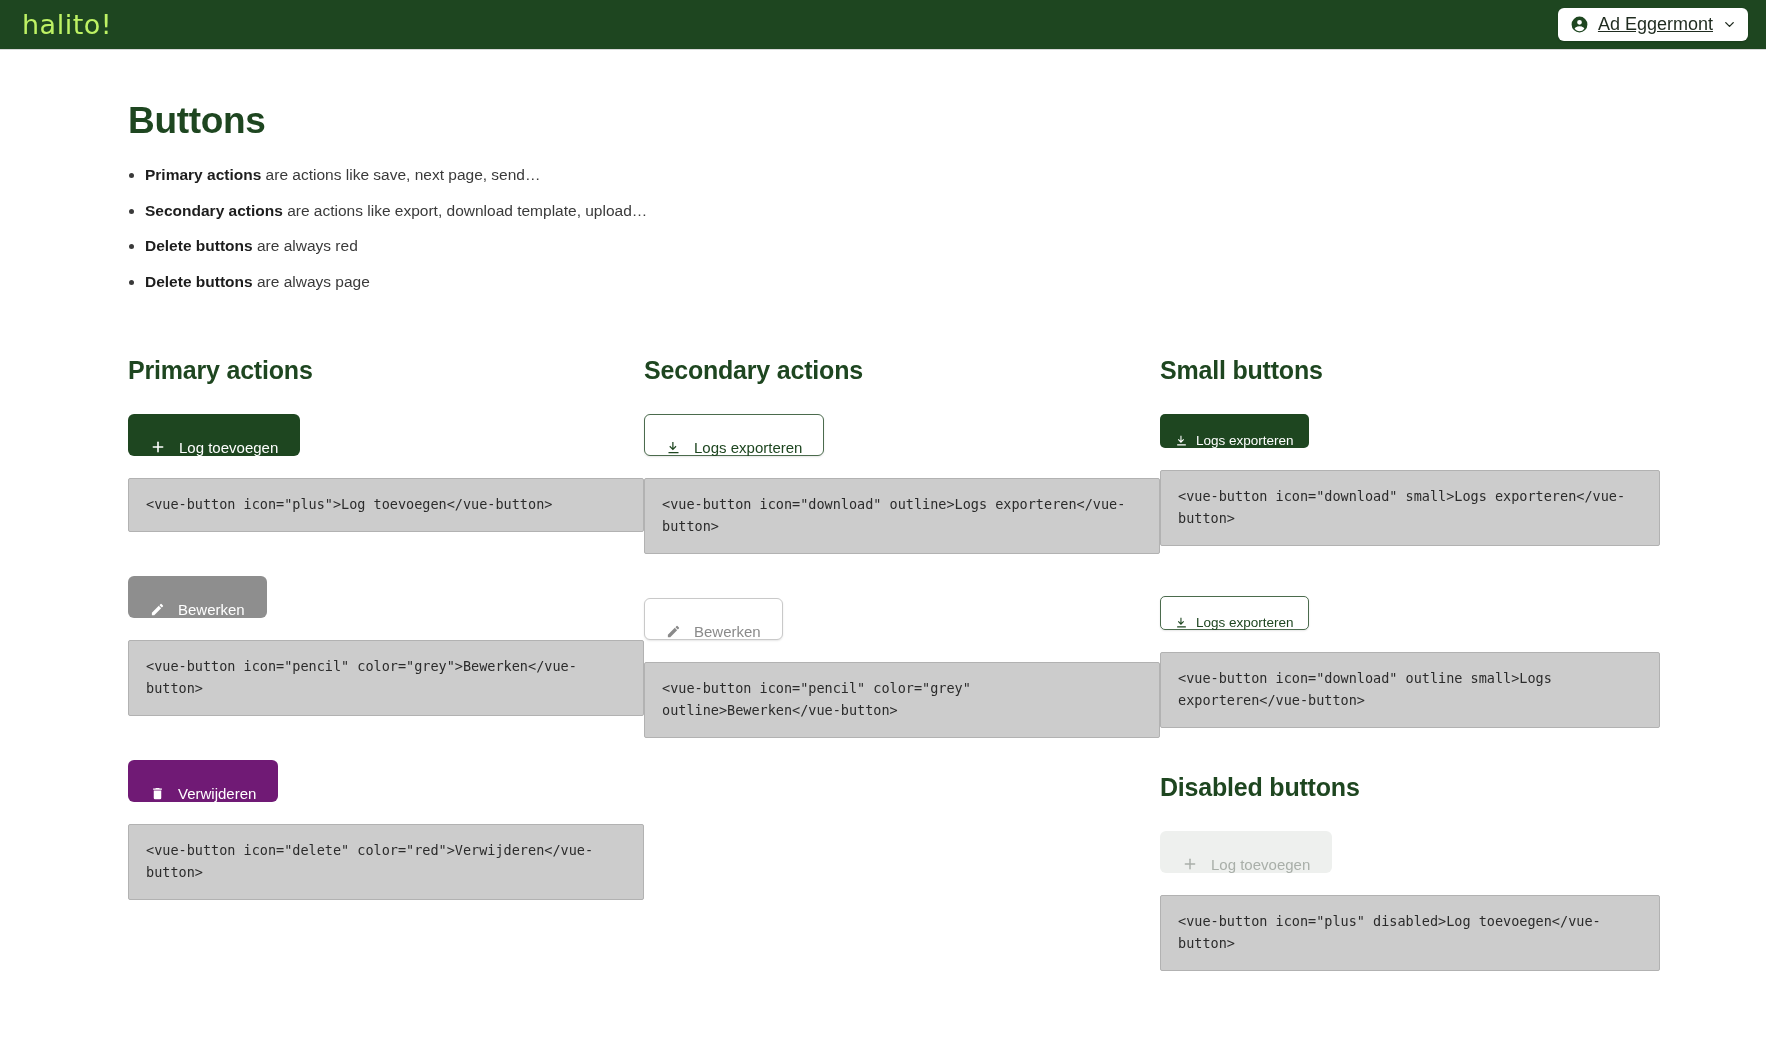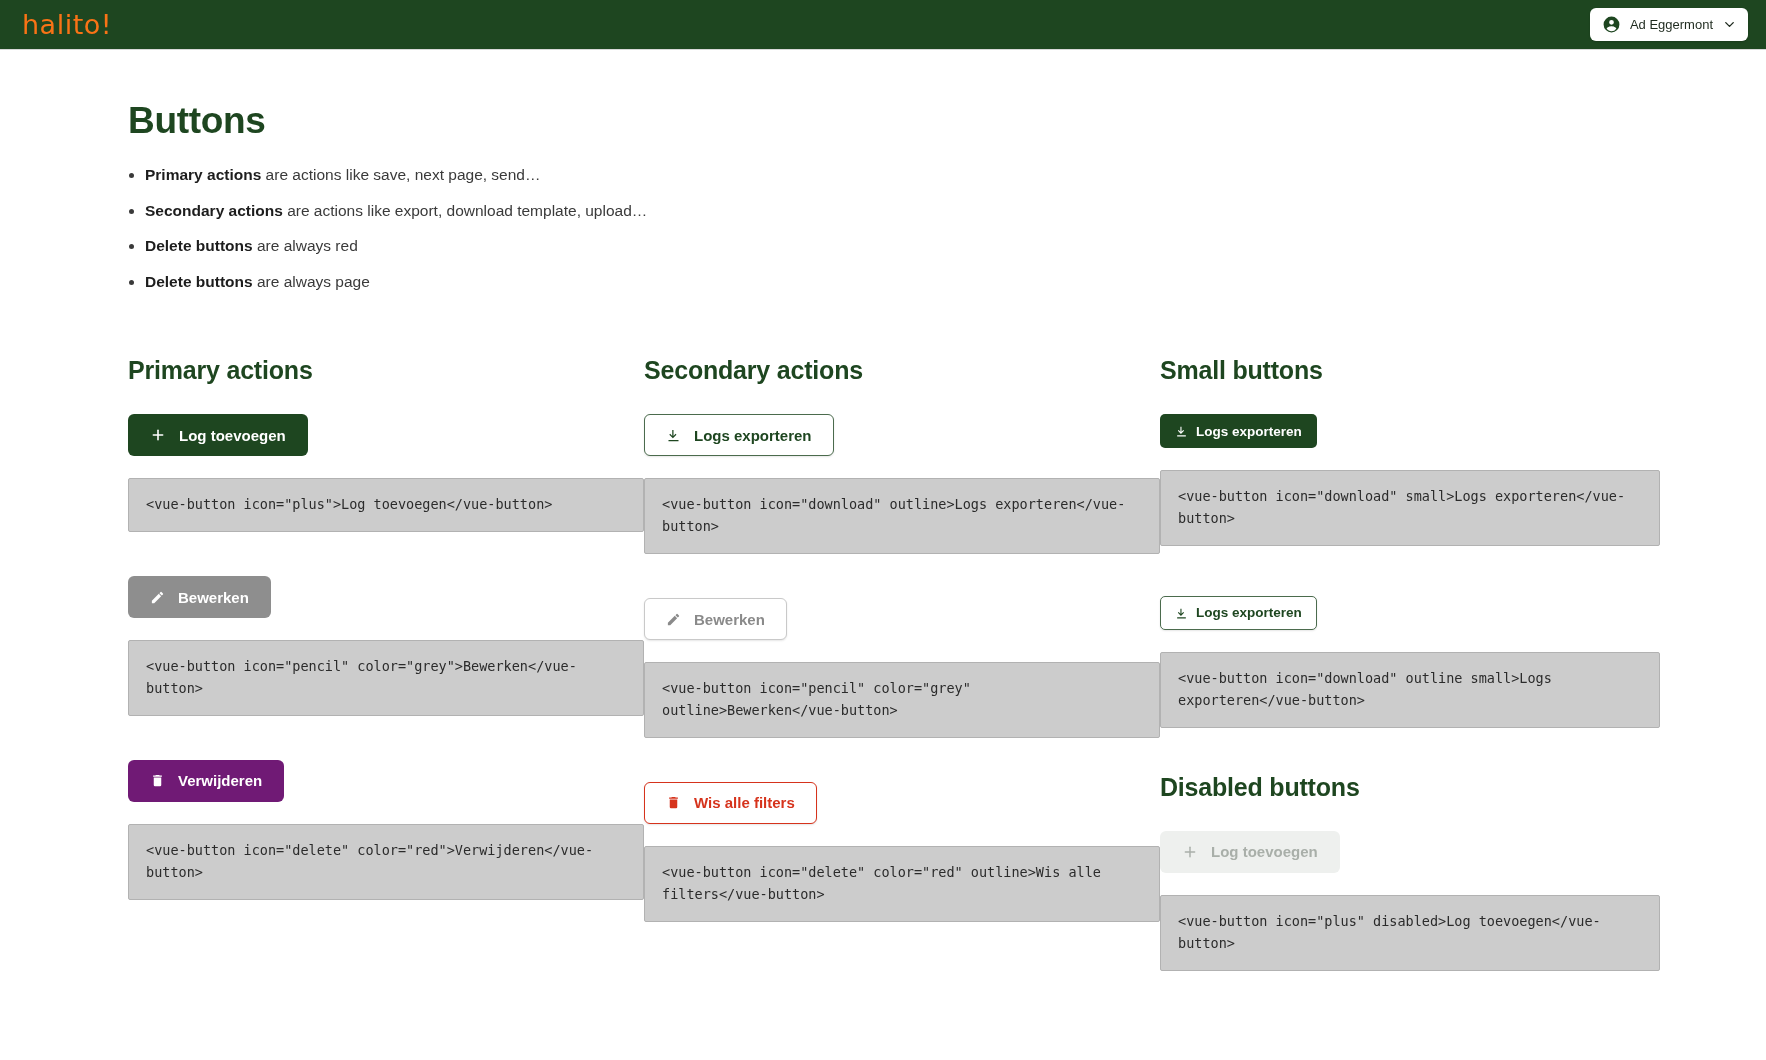--- a/index.html
+++ b/index.html
@@ -15,41 +15,42 @@
   .topbar {
     height: 50px;
     background: #1e4620;
     display: flex;
     align-items: center;
     justify-content: space-between;
     padding: 0 18px 0 22px;
     border-bottom: 1px solid #d8d8d8;
   }
   .logo {
-    color: #f97316;
+    color: #bef264;
     font-size: 27px;
     font-weight: 500;
     letter-spacing: 0.5px;
     font-family: "DejaVu Sans", sans-serif;
     user-select: none;
   }
   .user-menu {
     background: #ffffff;
     border-radius: 6px;
     height: 33px;
     display: flex;
     align-items: center;
     gap: 9px;
     padding: 0 11px 0 12px;
     box-shadow: 0 1px 2px rgba(0,0,0,.18);
   }
   .user-menu .uname {
     color: #1f2b1f;
-    font-size: 13px;
+    font-size: 18px;
     white-space: nowrap;
+    text-decoration: underline;
   }
   .icon-svg { display: block; }
 
   
   .page {
     padding: 36px 0 0 128px;
   }
   h1.page-title {
     color: #1e4620;
     font-size: 37px;
@@ -87,27 +88,27 @@
     letter-spacing: -0.2px;
   }
   h2.section-title.second { margin-top: 45px; }
 
   .block { margin-bottom: 26px; }
   .btn-wrap { margin-bottom: 22px; display: flex; }
 
   
   .btn {
     display: inline-flex;
-    align-items: center;
+    align-items: flex-end;
     gap: 13px;
     border: 1px solid transparent;
     border-radius: 6px;
     font-family: "Liberation Sans", sans-serif;
     font-size: 15px;
-    font-weight: bold;
+    font-weight: normal;
     padding: 0 21px;
     height: 42px;
     cursor: pointer;
     white-space: nowrap;
     line-height: 1;
   }
   .btn.primary  { background: #1e4620; color: #ffffff; }
   .btn.grey     { background: #8e8e8e; color: #ffffff; }
   .btn.red      { background: #701a75; color: #ffffff; }
 
@@ -244,33 +245,20 @@
               <svg class="icon-svg" width="15" height="15" viewBox="0 0 24 24" fill="#8a8a8a">
                   <path d="M3 17.25V21h3.75L17.8 9.94l-3.75-3.75L3 17.25zM20.7 7.04a1 1 0 000-1.41l-2.34-2.34a1 1 0 00-1.41 0l-1.83 1.83 3.75 3.75 1.83-1.83z"></path>
                 </svg>
             </span>
             <span>Bewerken</span>
           </button>
         </div>
         <div class="code">&lt;vue-button icon="pencil" color="grey" outline&gt;Bewerken&lt;/vue-button&gt;</div>
       </div>
 
-      <div class="block" style="margin-top:44px">
-        <div class="btn-wrap">
-          <button class="btn outline red-o">
-            <span class="glyph">
-              <svg class="icon-svg" width="15" height="15" viewBox="0 0 24 24" fill="#d6331c">
-                  <path d="M6 19a2 2 0 002 2h8a2 2 0 002-2V7H6v12zM19 4h-3.5l-1-1h-5l-1 1H5v2h14V4z"></path>
-                </svg>
-            </span>
-            <span>Wis alle filters</span>
-          </button>
-        </div>
-        <div class="code">&lt;vue-button icon="delete" color="red" outline&gt;Wis alle filters&lt;/vue-button&gt;</div>
-      </div>
     </div>
 
     <div class="col c3">
       <h2 class="section-title">Small buttons</h2>
 
       <div class="block">
         <div class="btn-wrap">
           <button class="btn primary small">
             <span class="glyph">
               <svg class="icon-svg" width="13" height="13" viewBox="0 0 24 24" fill="#ffffff">

